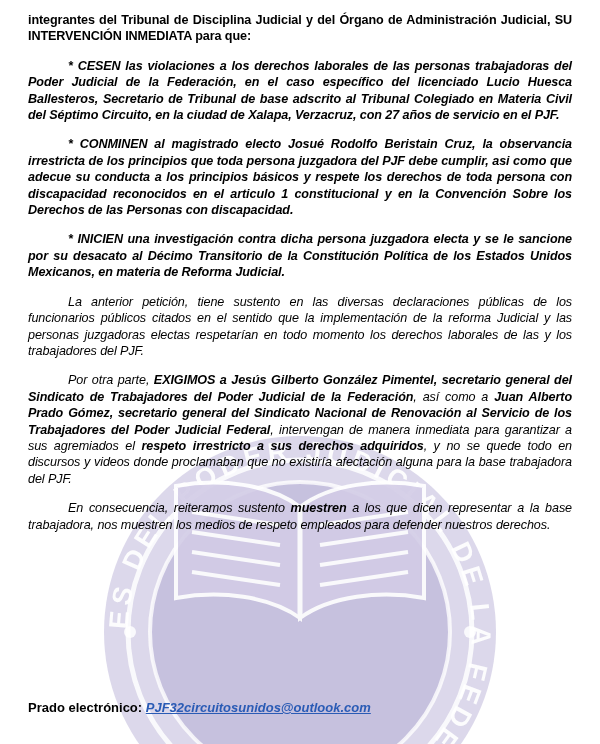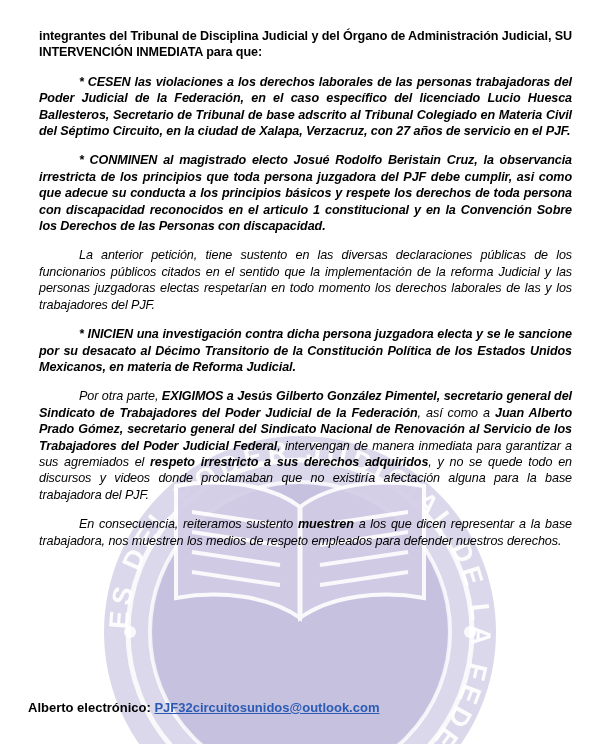--- a/index.html
+++ b/index.html
@@ -27,23 +27,22 @@
     z-index: 0;
     pointer-events: none;
     opacity: 0.92;
   }
   #watermark svg { display: block; width: 100%; height: 100%; }
 
   
   #doc {
     position: relative;
     z-index: 2;
-    padding: 28px 28px 0 28px;
+    padding: 12px 28px 0 28px;
     box-sizing: border-box;
-    margin-left: 11px;
   }
 
   p.para {
     margin: 0 0 13px 0;
     font-size: 12.6px;
     line-height: 16.4px;
     text-align: justify;
     text-justify: inter-word;
     letter-spacing: -0.1px;
   }
@@ -87,20 +86,21 @@
     z-index: 2;
     font-size: 13px;
     font-weight: bold;
     white-space: nowrap;
   }
   #email-row .label { color: #000; }
   #email-row .mail {
     color: #2a5bb5;
     text-decoration: underline;
     font-weight: bold;
+    font-style: italic;
   }
 </style>
 </head>
 <body>
 
 <div id="watermark" style="--wm: #9b93c4;">
   <svg viewBox="0 0 440 440" xmlns="http://www.w3.org/2000/svg">
     <defs>
       <path id="ringpath" d="M 220,220 m -172,0 a 172,172 0 1,1 344,0 a 172,172 0 1,1 -344,0"></path>
       <clipPath id="bookclip">
@@ -139,26 +139,26 @@
 </div>
 
 <div id="doc">
 
   <p class="para bold">integrantes del Tribunal de Disciplina Judicial y del Órgano de Administración Judicial, SU INTERVENCIÓN INMEDIATA para que:</p>
 
   <p class="para bold indent">* CESEN las violaciones a los derechos laborales de las personas trabajadoras del Poder Judicial de la Federación, en el caso específico del licenciado Lucio Huesca Ballesteros, Secretario de Tribunal de base adscrito al Tribunal Colegiado en Materia Civil del Séptimo Circuito, en la ciudad de Xalapa, Verzacruz, con 27 años de servicio en el PJF.</p>
 
   <p class="para bold indent">* CONMINEN al magistrado electo Josué Rodolfo Beristain Cruz, la observancia irrestricta de los principios que toda persona juzgadora del PJF debe cumplir, asi como que adecue su conducta a los principios básicos y respete los derechos de toda persona con discapacidad reconocidos en el articulo 1 constitucional y en la Convención Sobre los Derechos de las Personas con discapacidad.</p>
 
+  <p class="para bold indent">* INICIEN una investigación contra dicha persona juzgadora electa y se le sancione por su desacato al Décimo Transitorio de la Constitución Política de los Estados Unidos Mexicanos, en materia de Reforma Judicial.</p>
+
   <p class="para reg indent">La anterior petición, tiene sustento en las diversas declaraciones públicas de los funcionarios públicos citados en el sentido que la implementación de la reforma Judicial y las personas juzgadoras electas respetarían en todo momento los derechos laborales de las y los trabajadores del PJF.</p>
-
-  <p class="para bold indent">* INICIEN una investigación contra dicha persona juzgadora electa y se le sancione por su desacato al Décimo Transitorio de la Constitución Política de los Estados Unidos Mexicanos, en materia de Reforma Judicial.</p>
 
   <p class="para reg indent"><span class="r">Por otra parte, </span><b class="b">EXIGIMOS a Jesús Gilberto González Pimentel, secretario general del Sindicato de Trabajadores del Poder Judicial de la Federación</b><span class="r">, así como a </span><b class="b">Juan Alberto Prado Gómez, secretario general del Sindicato Nacional de Renovación al Servicio de los Trabajadores del Poder Judicial Federal</b><span class="r">, intervengan de manera inmediata para garantizar a sus agremiados el </span><b class="b">respeto irrestricto a sus derechos adquiridos</b><span class="r">,  y no se quede todo en discursos y videos donde proclamaban que no existiría afectación alguna para la base trabajadora del PJF.</span></p>
 
   <p class="para reg indent"><span class="r">En consecuencia, reiteramos sustento </span><b class="b">muestren</b><span class="r"> a los que dicen representar a la base trabajadora, nos muestren los medios de respeto empleados para defender nuestros derechos.</span></p>
 
 </div>
 
 <div id="email-row">
-  <span class="label">Alberto electrónico:</span>
+  <span class="label">Prado electrónico:</span>
   <span class="mail" style="color: rgb(42, 91, 181);">PJF32circuitosunidos@outlook.com</span>
 </div>
 
 </body></html>

